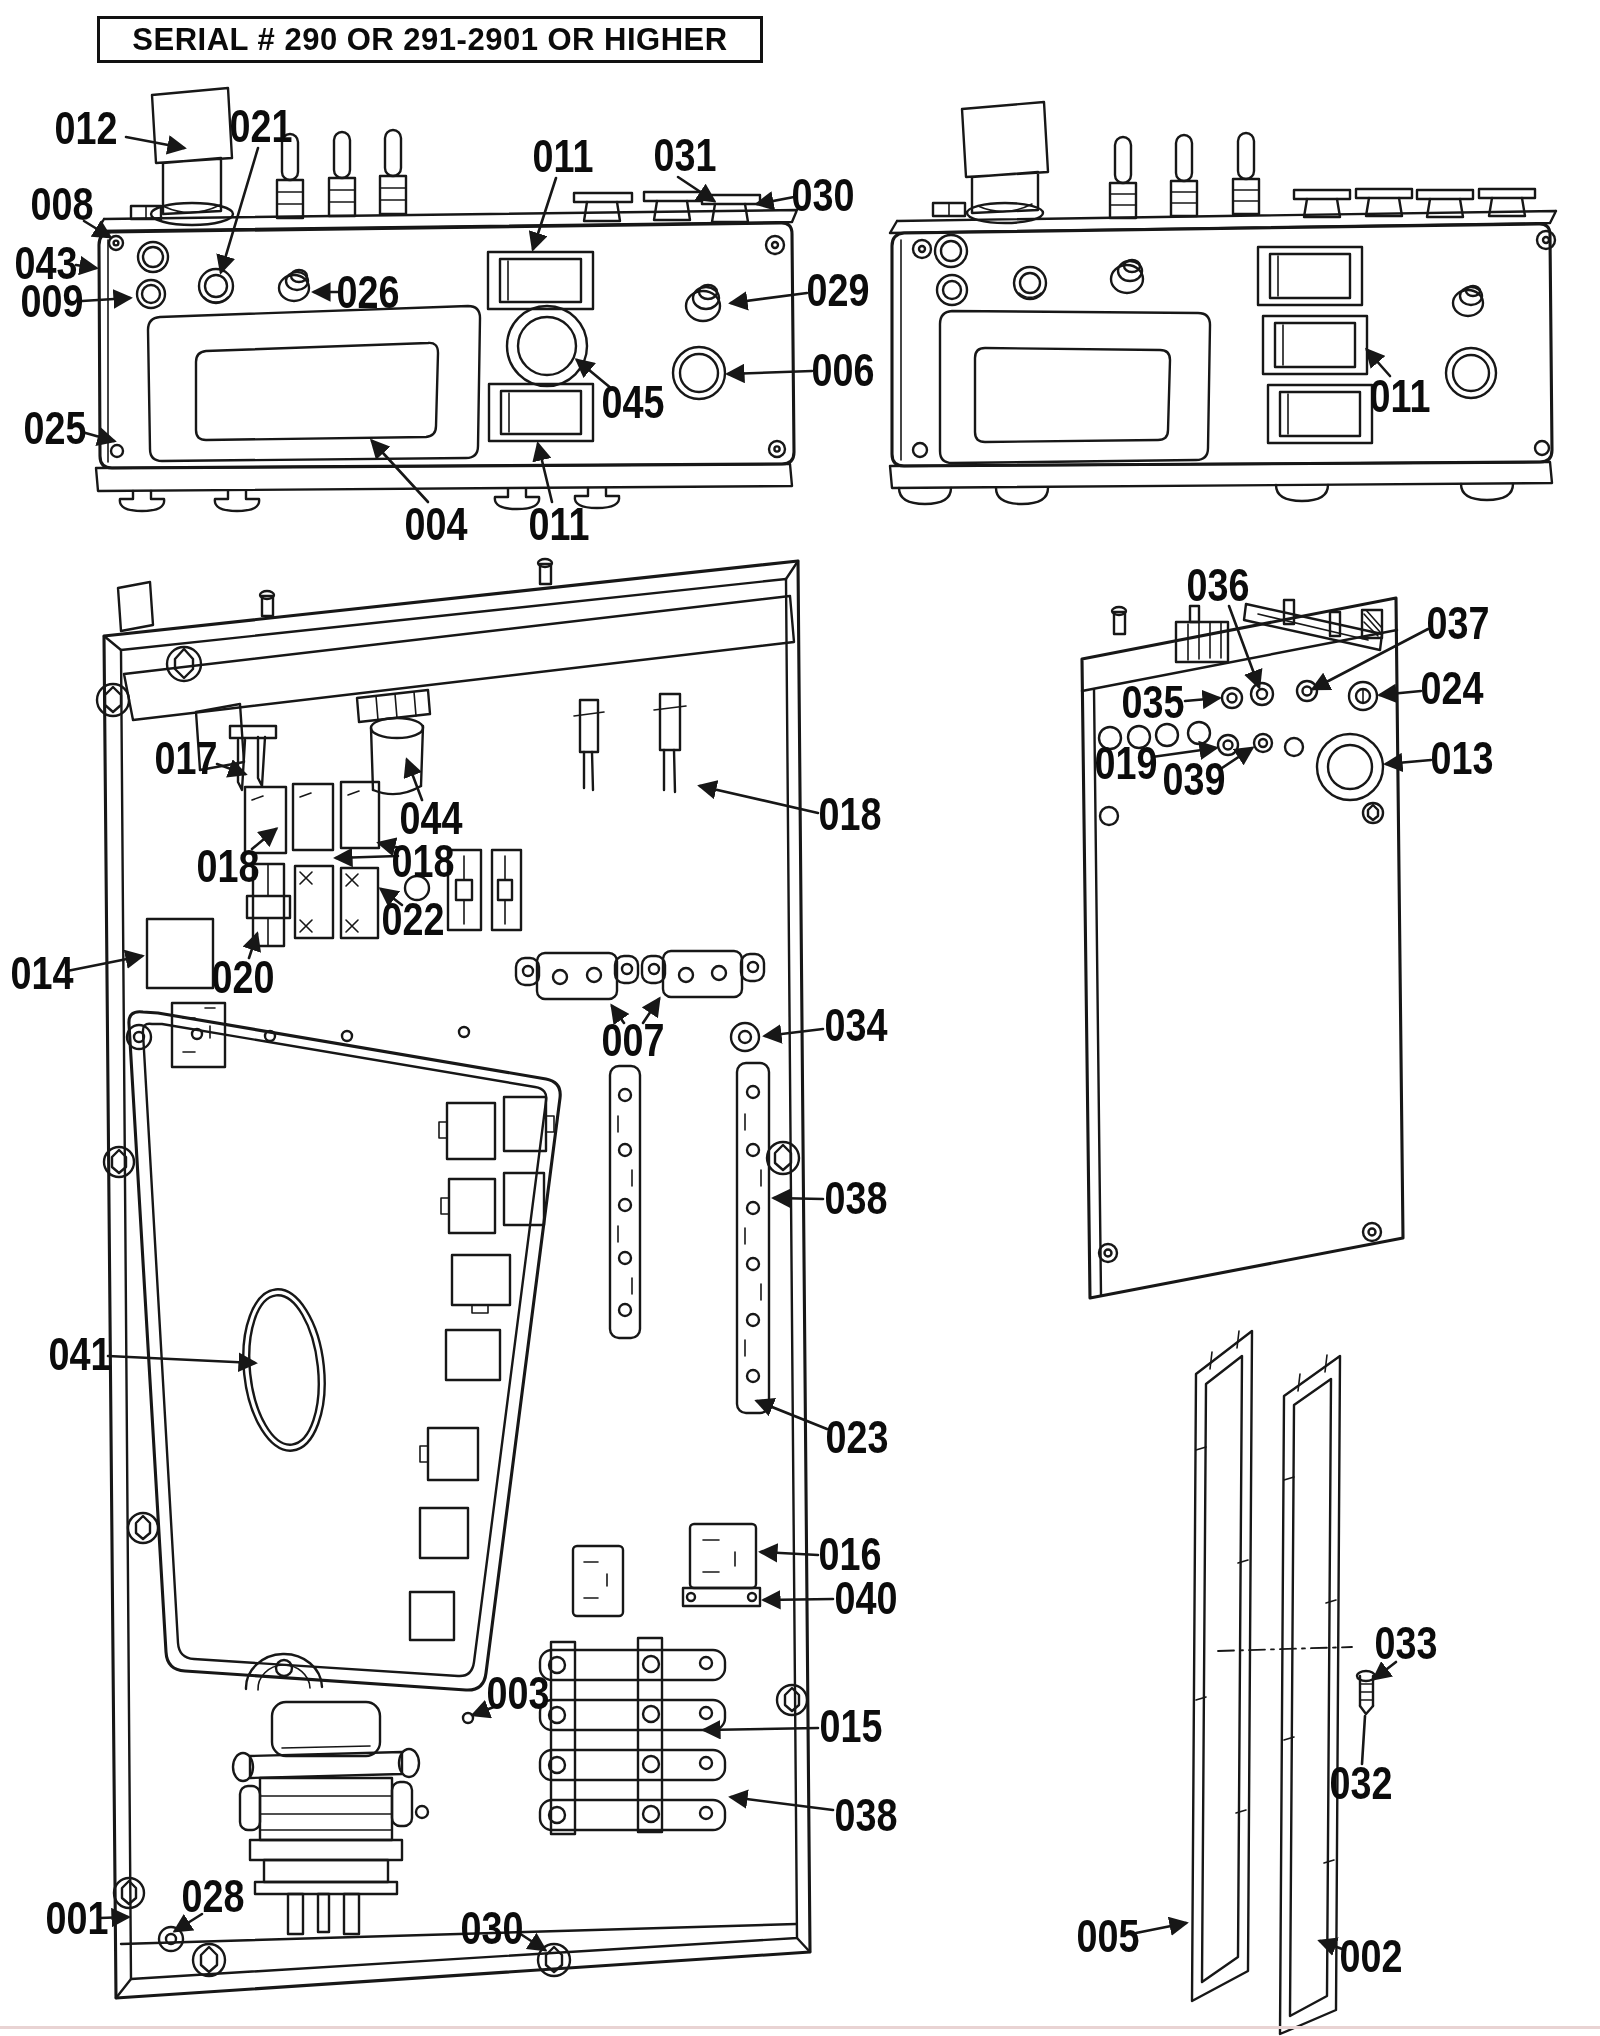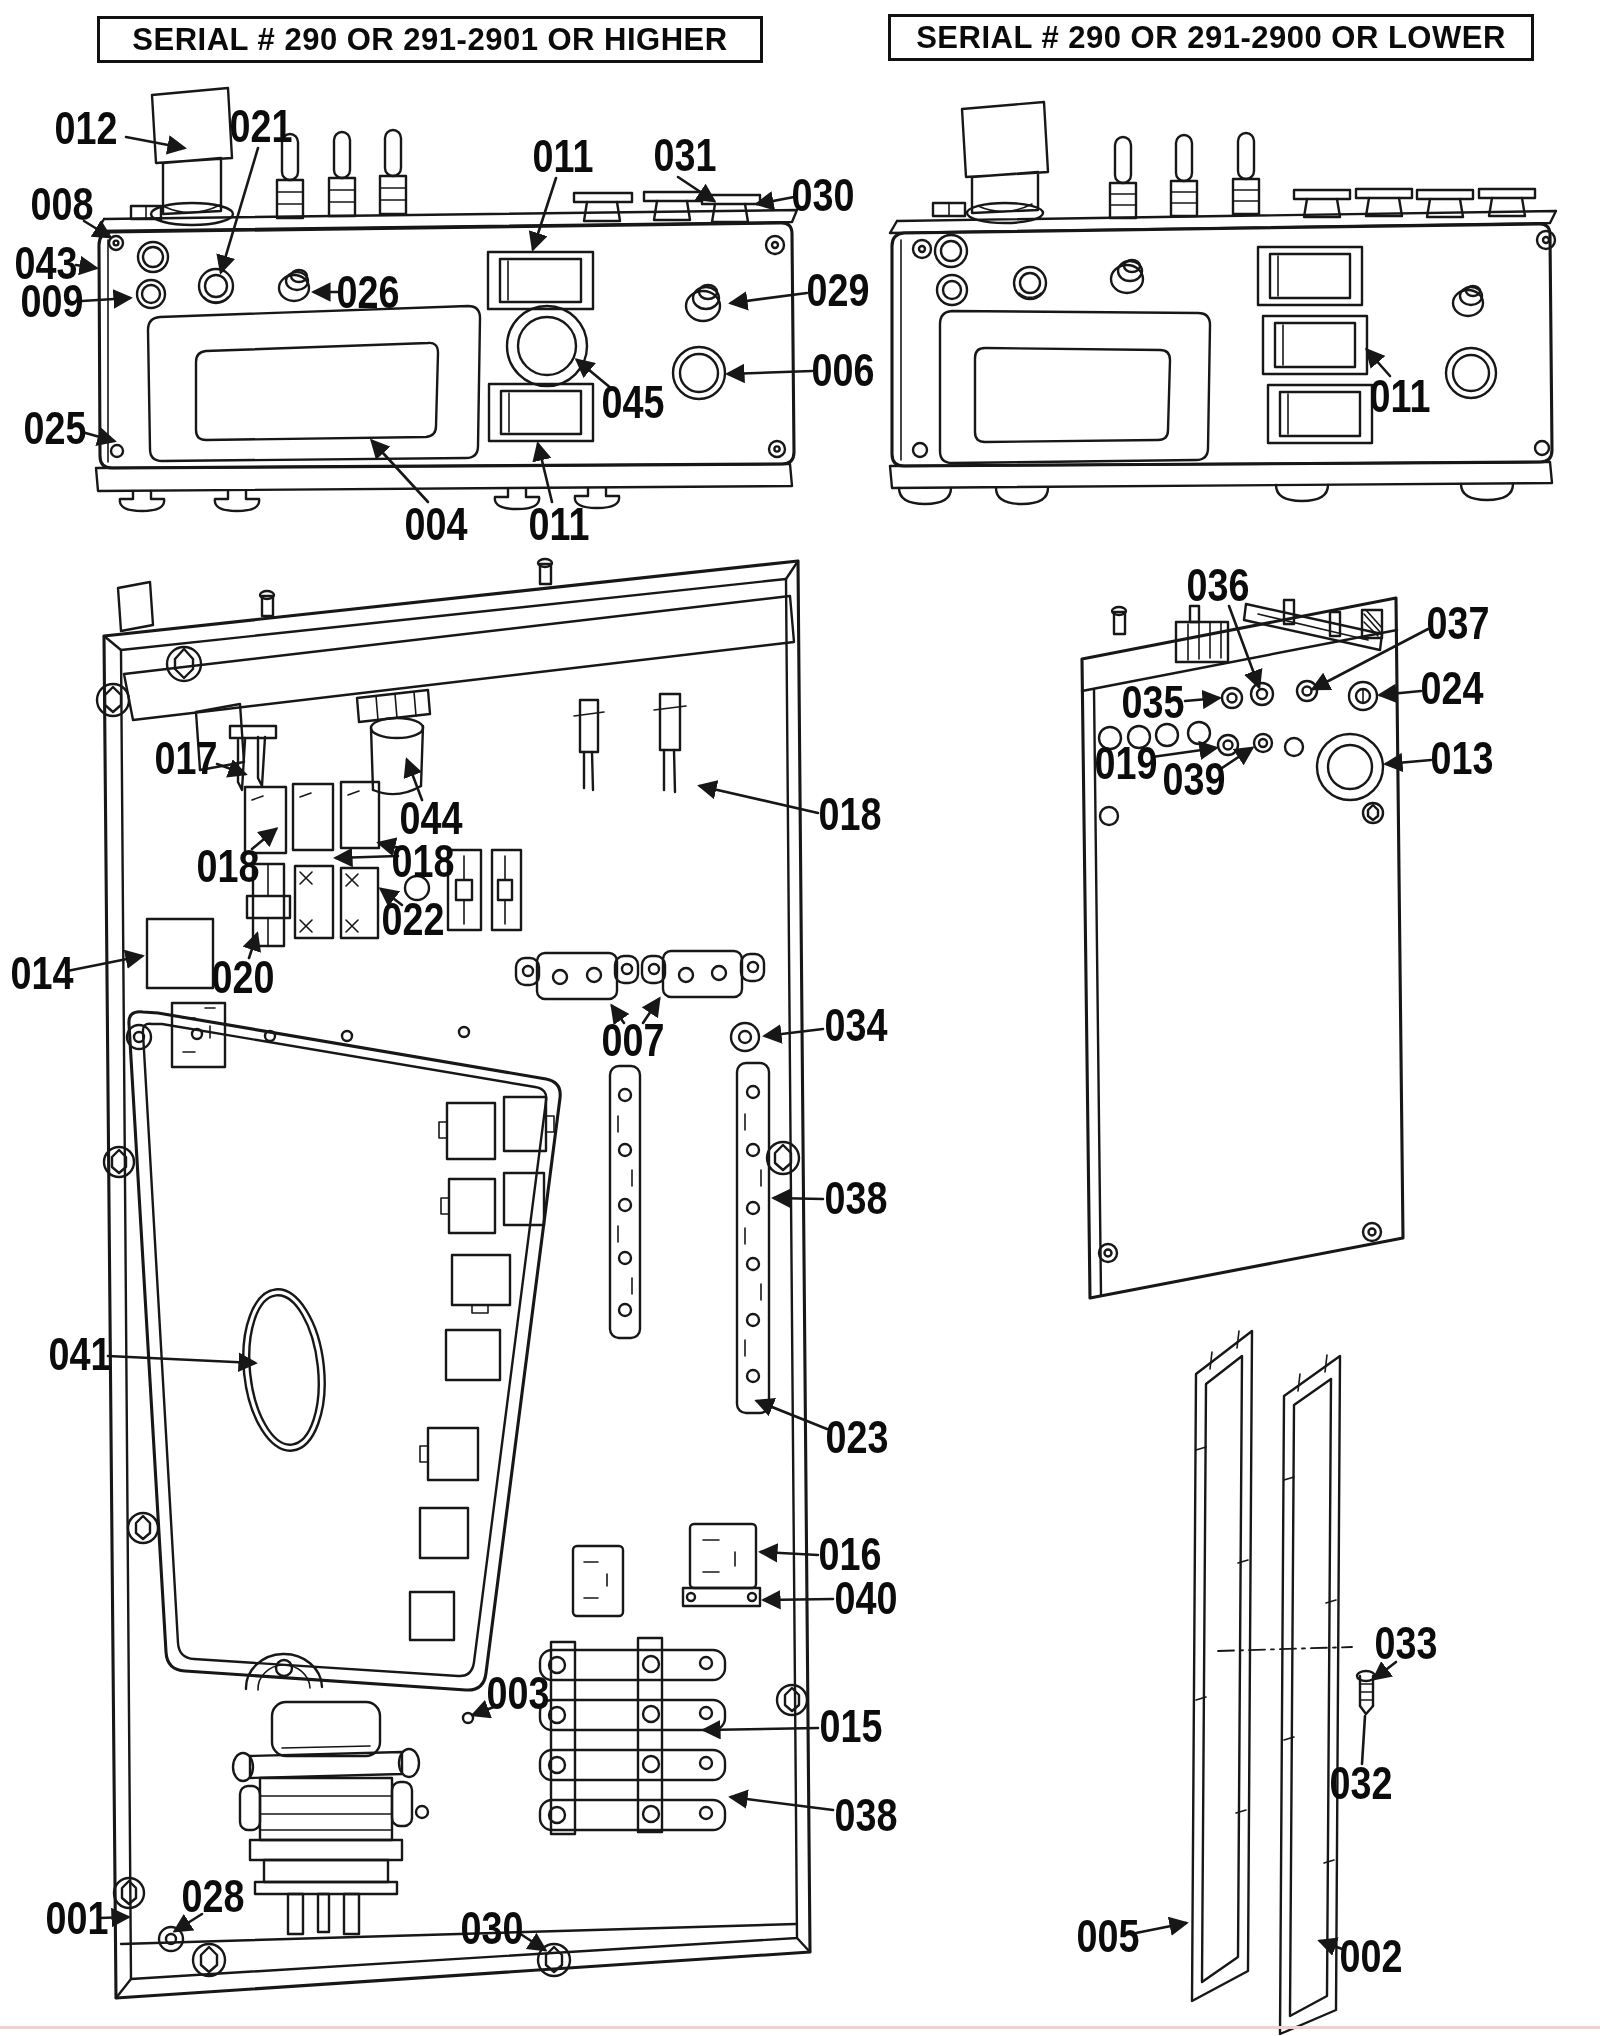--- a/index.html
+++ b/index.html
@@ -18,23 +18,20 @@
         font-weight:700;font-size:46px;line-height:1;color:#0c0c0c;white-space:nowrap;}
   #scanline{position:absolute;left:0;width:1600px;height:3px;background:#e9d3d3;}
 </style>
 </head>
 <body>
 
 <div id="page">
 
   <div class="header-box" style="left:97px;top:16px;width:660px;height:41px">
     <span>SERIAL # 290 OR 291-2901 OR HIGHER</span>
-  </div>
-  <div class="header-box" style="left:888px;top:14px;width:640px;height:41px">
-    <span>SERIAL # 290 OR 291-2900 OR LOWER</span>
   </div>
 
   <svg id="diagram" width="1600" height="2036" viewBox="0 0 1600 2036">
     <defs>
       <marker id="ah" viewBox="0 0 10 10" refX="8.5" refY="5" markerWidth="7.5" markerHeight="7.5" orient="auto">
         <path d="M0,0 L10,5 L0,10 Z" style="fill:#171717;stroke:none"></path>
       </marker>
     </defs>
 
     <g>

